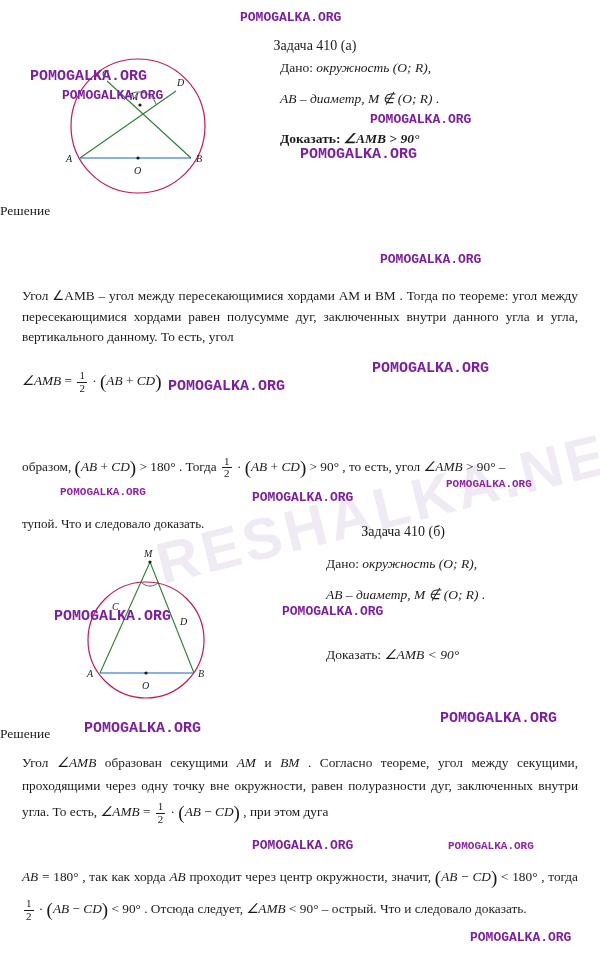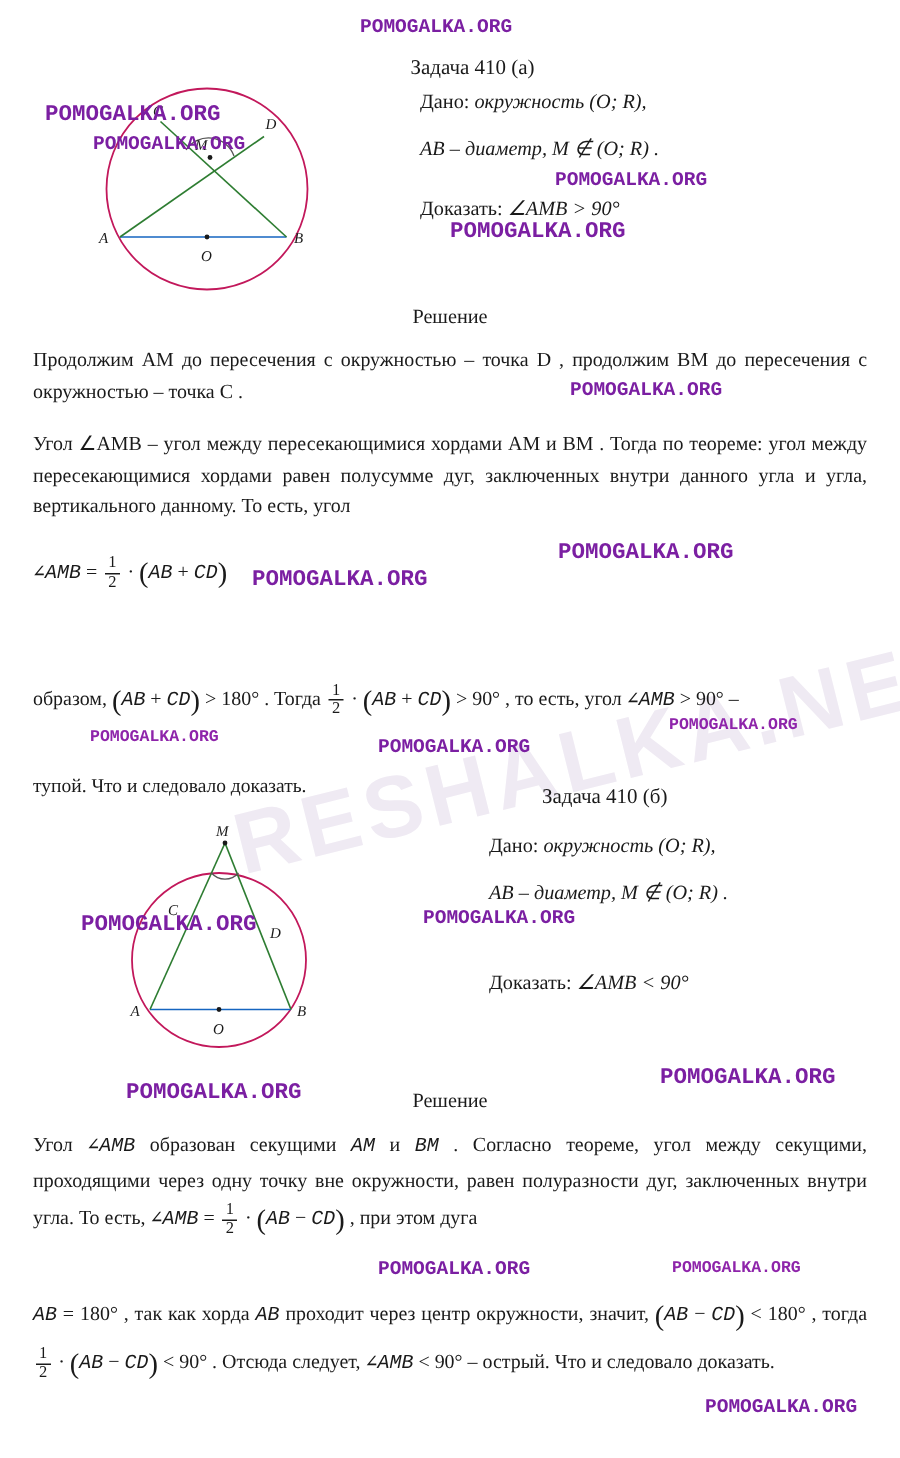--- a/index.html
+++ b/index.html
@@ -48,32 +48,32 @@
   .given{
     position:absolute;
     font-size:13.5px;
     font-style:italic;
   }
   .given .up{font-style:normal;}
 
   .sec{
     position:absolute;
     font-size:13.5px;
-    text-align:center;
+    text-align:left;
     width:600px;
   }
 
   p.para{
     position:absolute;
     font-size:13.3px;
     text-align:justify;
     line-height:1.55;
     margin:0;
   }
-  i{font-style:italic;font-family:Liberation Mono, monospace;}
+  i{font-style:italic;}
 
   .frac{
     display:inline-block;
     vertical-align:middle;
     text-align:center;
     font-size:11px;
     line-height:1.05;
     margin:0 2px;
   }
   .frac .num{display:block;border-bottom:1px solid #1a1a1a;padding:0 2px;}
@@ -108,28 +108,27 @@
     <text class="lbl" x="38" y="114">A</text>
     <text class="lbl" x="168" y="114">B</text>
     <text class="lbl" x="106" y="126">O</text>
   </svg>
 
   <div class="given" style="left:280px;top:60px;">
     <span class="up">Дано:</span>
     <span>окружность (O; R),</span>
   </div>
   <div class="given" style="left:280px;top:90px;">AB – диаметр, M ∉ (O; R) .</div>
-  <div class="given" style="left:280px;top:130px;">
+  <div class="given" style="left:280px;top:130px;font-weight:bold;">
     <span class="up">Доказать:</span>
     <span>∠AMB &gt; 90°</span>
   </div>
 
   <div class="sec" style="left:0;top:203px;">Решение</div>
 
-  <p class="para" style="left:22px;top:230px;width:556px;">Продолжим AM до пересечения с окружностью – точка D , продолжим BM до пересечения с окружностью – точка C .</p>
 
   <p class="para" style="left:22px;top:286px;width:556px;">Угол ∠AMB – угол между пересекающимися хордами AM и BM . Тогда по теореме: угол между пересекающимися хордами равен полусумме дуг, заключенных внутри данного угла и угла, вертикального данному. То есть, угол</p>
 
   <div style="position:absolute;left:22px;top:370px;font-size:13.3px;">
     <i>∠AMB</i> =
     <span class="frac"><span class="num">1</span><span class="den">2</span></span>
     · <span class="big-paren">(</span><i>AB</i> + <i>CD</i><span class="big-paren">)</span>
   </div>
 
 

